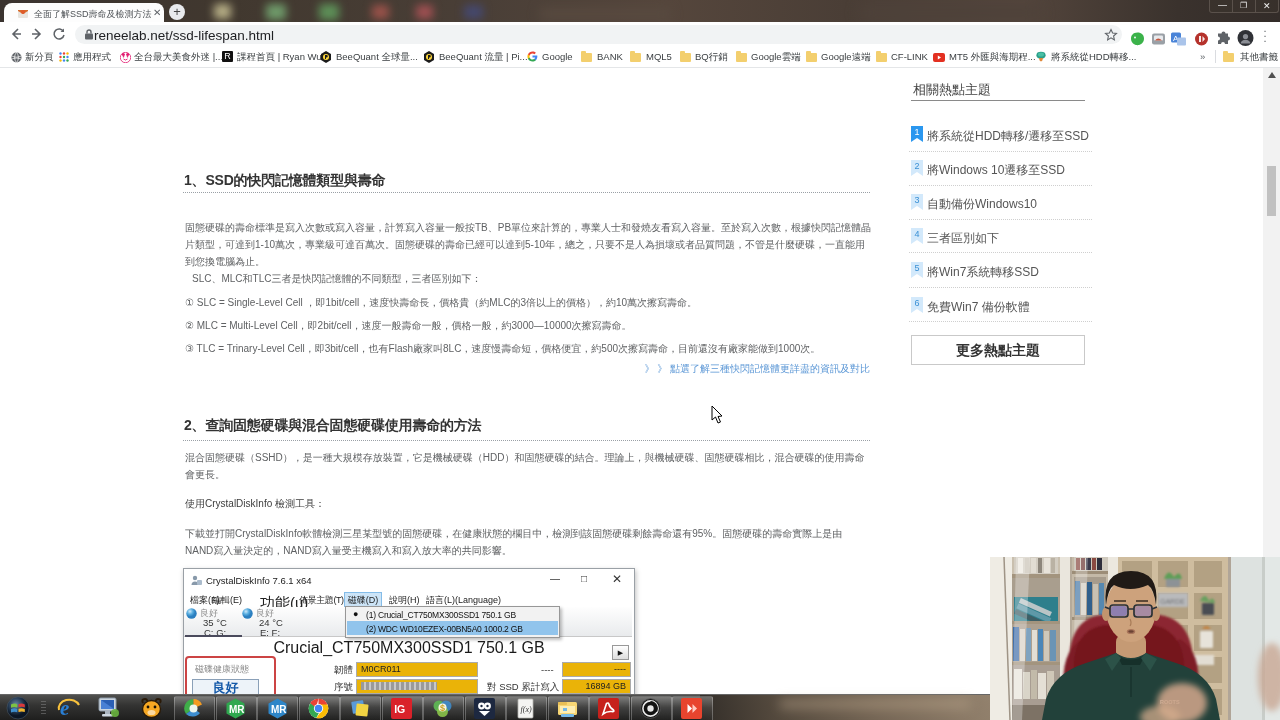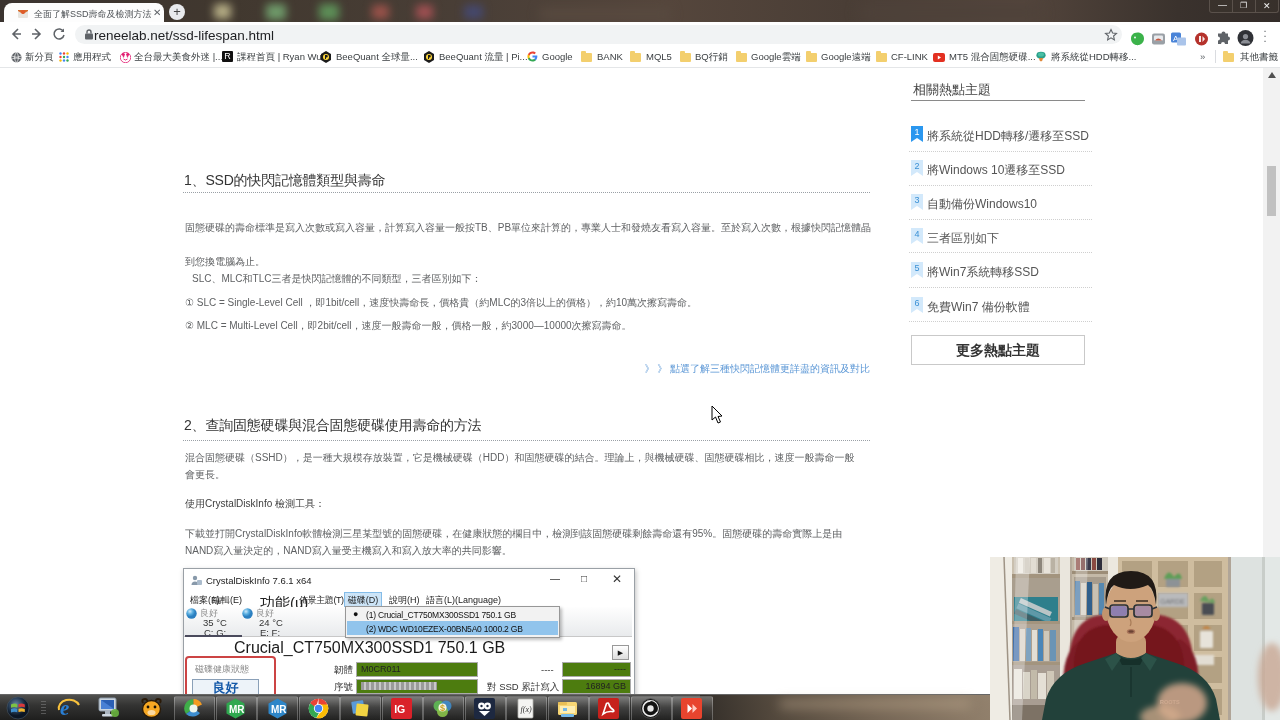--- a/index.html
+++ b/index.html
@@ -17,30 +17,30 @@
 .tbi{position:absolute;top:0;height:24px;color:#5f6368}
 
 #bbar{left:0;top:46px;width:1280px;height:21px;background:#fff;border-bottom:1px solid #e4e6e8;font-size:9.5px;color:#3c4043}
 .bk{position:absolute;top:5px;white-space:nowrap}
 .fold{position:absolute;width:11px;height:9px;background:#f3cf6e;border-radius:1px;top:7px}
 .fold:before{content:"";position:absolute;left:0;top:-2px;width:5px;height:3px;background:#f3cf6e;border-radius:1px 1px 0 0}
 
 .h2box{left:183px;top:72px;width:687px;height:29px;background:linear-gradient(#fbfbfb,#e9e9eb);border-radius:3px;box-shadow:0 1px 2px rgba(0,0,0,.18)}
 .h2box span{position:absolute;left:17px;top:5px;font-size:16px;font-weight:bold;color:#2e2e36;letter-spacing:.5px}
 .bl{position:absolute;font-size:10px;color:#5f6163;white-space:nowrap}
-.hh{position:absolute;font-size:14px;font-weight:normal;color:#333;white-space:nowrap;letter-spacing:-.2px}
+.hh{position:absolute;font-size:14px;font-weight:bold;color:#333;white-space:nowrap;letter-spacing:-.2px}
 .dot{position:absolute;border-top:1px dotted #9aa0a6;width:687px;left:183px}
 
 .sbtxt{position:absolute;font-size:12px;color:#555;white-space:nowrap}
 .bdg{position:absolute;width:12px;height:16px;font-size:9px;text-align:center;line-height:12px;clip-path:polygon(0 0,100% 0,100% 100%,50% 75%,0 100%)}
 .sdot{position:absolute;border-top:1px dotted #cfcfcf;width:183px;left:909px}
 
 #cdi{left:183px;top:568px;width:450px;height:126px;background:#fff;border:1px solid #9aa0a6;box-shadow:1px 2px 5px rgba(0,0,0,.25);font-family:"Liberation Sans",sans-serif}
 .cdt{position:absolute;white-space:nowrap}
-.fld{position:absolute;height:13px;border:1px solid #ababab;background:#4d7c0f;font-size:9px;color:#222}
+.fld{position:absolute;height:13px;border:1px solid #ababab;background:#eab308;font-size:9px;color:#222}
 
 #task{left:0;top:694px;width:1280px;height:26px;background:linear-gradient(#50504e,#333332 40%,#1d1d1c);border-top:1px solid #666}
 .tbtn{position:absolute;top:1px;width:39px;height:24px;border:1px solid rgba(255,255,255,.26);border-radius:2px;background:linear-gradient(rgba(200,200,200,.40),rgba(110,110,110,.28) 45%,rgba(35,35,35,.38))}
 
 #cam{left:990px;top:557px;width:290px;height:163px;overflow:hidden}
 </style></head><body>
 <div id="s">
 
 <div class="a" id="tabs">
   <div class="blob" style="left:214px;top:4px;width:17px;height:15px;background:#b5ad85;filter:blur(4px)"></div>
@@ -179,49 +179,51 @@
   <i class="fold" style="left:736px"></i>
   <span class="bk" style="left:751px">Google雲端</span>
   <i class="fold" style="left:806px"></i>
   <span class="bk" style="left:821px">Google遠端</span>
   <i class="fold" style="left:876px"></i>
   <span class="bk" style="left:891px">CF-LINK</span>
   <svg style="position:absolute;left:933px;top:7px" width="12" height="9" viewBox="0 0 12 9">
         <rect width="12" height="9" rx="2" fill="#e33021"></rect>
         <path d="M4.8 2.5 L8 4.5 L4.8 6.5 Z" fill="#fff"></path>
       </svg>
-  <span class="bk" style="left:949px">MT5 混合固態硬碟...</span>
+  <span class="bk" style="left:949px">MT5 外匯與海期程...</span>
   <svg style="position:absolute;left:1035px;top:5px" width="12" height="12" viewBox="0 0 12 12">
         <ellipse cx="6" cy="4.2" rx="4.6" ry="3.4" fill="#2ba08a"></ellipse>
         <ellipse cx="6" cy="3.4" rx="3" ry="2" fill="#49bfa5"></ellipse>
         <path d="M4 7 h4 l-.6 2.6 a1.6 1.6 0 0 1 -2.8 0 Z" fill="#e08a3c"></path>
       </svg>
   <span class="bk" style="left:1051px">將系統從HDD轉移...</span>
   <span class="bk" style="left:1200px;color:#5f6368">»</span>
   <i style="position:absolute;left:1215px;top:4px;width:1px;height:13px;background:#dadce0"></i>
   <i class="fold" style="left:1223px"></i>
   <span class="bk" style="left:1240px">其他書籤</span>
 </div>
 
 
 <div class="hh" style="left:184px;top:172px">1、SSD的快閃記憶體類型與壽命</div>
 <div class="dot" style="top:192px"></div>
 
 <div class="bl" style="left:185px;top:221px">固態硬碟的壽命標準是寫入次數或寫入容量，計算寫入容量一般按TB、PB單位來計算的，專業人士和發燒友看寫入容量。至於寫入次數，根據快閃記憶體晶</div>
+<div class="bl" style="left:185px;top:238px">片類型，可達到1-10萬次，專業級可達百萬次。固態硬碟的壽命已經可以達到5-10年，總之，只要不是人為損壞或者品質問題，不管是什麼硬碟，一直能用</div>
 <div class="bl" style="left:185px;top:255px">到您換電腦為止。</div>
 <div class="bl" style="left:192px;top:272px">SLC、MLC和TLC三者是快閃記憶體的不同類型，三者區別如下：</div>
 
 <div class="bl" style="left:185px;top:296px">① SLC = Single-Level Cell ，即1bit/cell，速度快壽命長，價格貴（約MLC的3倍以上的價格），約10萬次擦寫壽命。</div>
 <div class="bl" style="left:185px;top:319px">② MLC = Multi-Level Cell，即2bit/cell，速度一般壽命一般，價格一般，約3000—10000次擦寫壽命。</div>
+<div class="bl" style="left:185px;top:342px">③ TLC = Trinary-Level Cell，即3bit/cell，也有Flash廠家叫8LC，速度慢壽命短，價格便宜，約500次擦寫壽命，目前還沒有廠家能做到1000次。</div>
 <div class="bl" style="left:570px;top:362px;width:300px;text-align:right;color:#5b97d6">》 》 點選了解三種快閃記憶體更詳盡的資訊及對比</div>
 
 <div class="hh" style="left:184px;top:417px">2、查詢固態硬碟與混合固態硬碟使用壽命的方法</div>
 <div class="dot" style="top:440px"></div>
 
-<div class="bl" style="left:185px;top:451px">混合固態硬碟（SSHD），是一種大規模存放裝置，它是機械硬碟（HDD）和固態硬碟的結合。理論上，與機械硬碟、固態硬碟相比，速度一般壽命一般</div>
+<div class="bl" style="left:185px;top:451px">混合固態硬碟（SSHD），是一種大規模存放裝置，它是機械硬碟（HDD）和固態硬碟的結合。理論上，與機械硬碟、固態硬碟相比，混合硬碟的使用壽命</div>
 <div class="bl" style="left:185px;top:468px">會更長。</div>
 <div class="bl" style="left:185px;top:497px;font-weight:normal;color:#3c3c3c">使用CrystalDiskInfo 檢測工具：</div>
 <div class="bl" style="left:185px;top:527px">下載並打開CrystalDiskInfo軟體檢測三星某型號的固態硬碟，在健康狀態的欄目中，檢測到該固態硬碟剩餘壽命還有95%。固態硬碟的壽命實際上是由</div>
 <div class="bl" style="left:185px;top:544px">NAND寫入量決定的，NAND寫入量受主機寫入和寫入放大率的共同影響。</div>
 
 <svg class="a" style="left:711px;top:406px" width="12" height="18" viewBox="0 0 12 18">
       <path d="M1 0 L1 14 L4.5 11 L7 17 L9.5 16 L7 10.5 L11 10 Z" fill="#fff" stroke="#000" stroke-width="1"></path>
     </svg>
 
 <div class="a" style="left:913px;top:81px;font-size:13px;color:#404040">相關熱點主題</div>
@@ -297,21 +299,21 @@
   <div style="position:absolute;left:0;top:67px;width:448px;height:1px;background:#c8c8c8"></div>
   <div style="position:absolute;left:1px;top:66px;width:57px;height:2px;background:#4a4a5c"></div>
 
   <div style="position:absolute;left:161px;top:37px;width:213px;height:30px;background:#f2f2f2;border:1px solid #979797;box-shadow:2px 2px 3px rgba(0,0,0,.25)">
     <span style="position:absolute;left:7px;top:2px;font-size:9px;color:#111">●</span>
     <span class="cdt" style="left:20px;top:3px;font-size:8.5px;color:#111;letter-spacing:-.2px">(1) Crucial_CT750MX300SSD1 750.1 GB</span>
     <div style="position:absolute;left:1px;top:14px;width:211px;height:14px;background:#91c4ec"></div>
     <span class="cdt" style="left:20px;top:17px;font-size:8.5px;color:#111;letter-spacing:-.2px">(2) WDC WD10EZEX-00BN5A0 1000.2 GB</span>
   </div>
 
-  <div class="cdt" style="left:50px;top:70px;width:350px;text-align:left;font-size:16px;color:#1a1a1a">Crucial_CT750MX300SSD1 750.1 GB</div>
+  <div class="cdt" style="left:50px;top:70px;width:350px;text-align:center;font-size:16px;color:#1a1a1a">Crucial_CT750MX300SSD1 750.1 GB</div>
   <div style="position:absolute;left:428px;top:76px;width:15px;height:13px;border:1px solid #999;background:linear-gradient(#fff,#ddd);font-size:7px;text-align:center;line-height:13px;color:#111">▶</div>
 
   <div style="position:absolute;left:1px;top:87px;width:87px;height:38px;border:2px solid #c44;border-radius:4px">
     <span class="cdt" style="left:8px;top:5px;font-size:9px;color:#888">磁碟健康狀態</span>
     <div style="position:absolute;left:5px;top:21px;width:65px;height:17px;border:1px solid #8aa0b8;background:#edf3f9;text-align:center;font-size:13px;font-weight:bold;color:#1358a8;line-height:16px">良好</div>
   </div>
 
   <span class="cdt" style="left:150px;top:95px;font-size:9.5px;color:#333">韌體</span>
   <div class="fld" style="left:172px;top:93px;width:120px">
         <span style="position:absolute;left:4px;top:1px">M0CR011</span>

